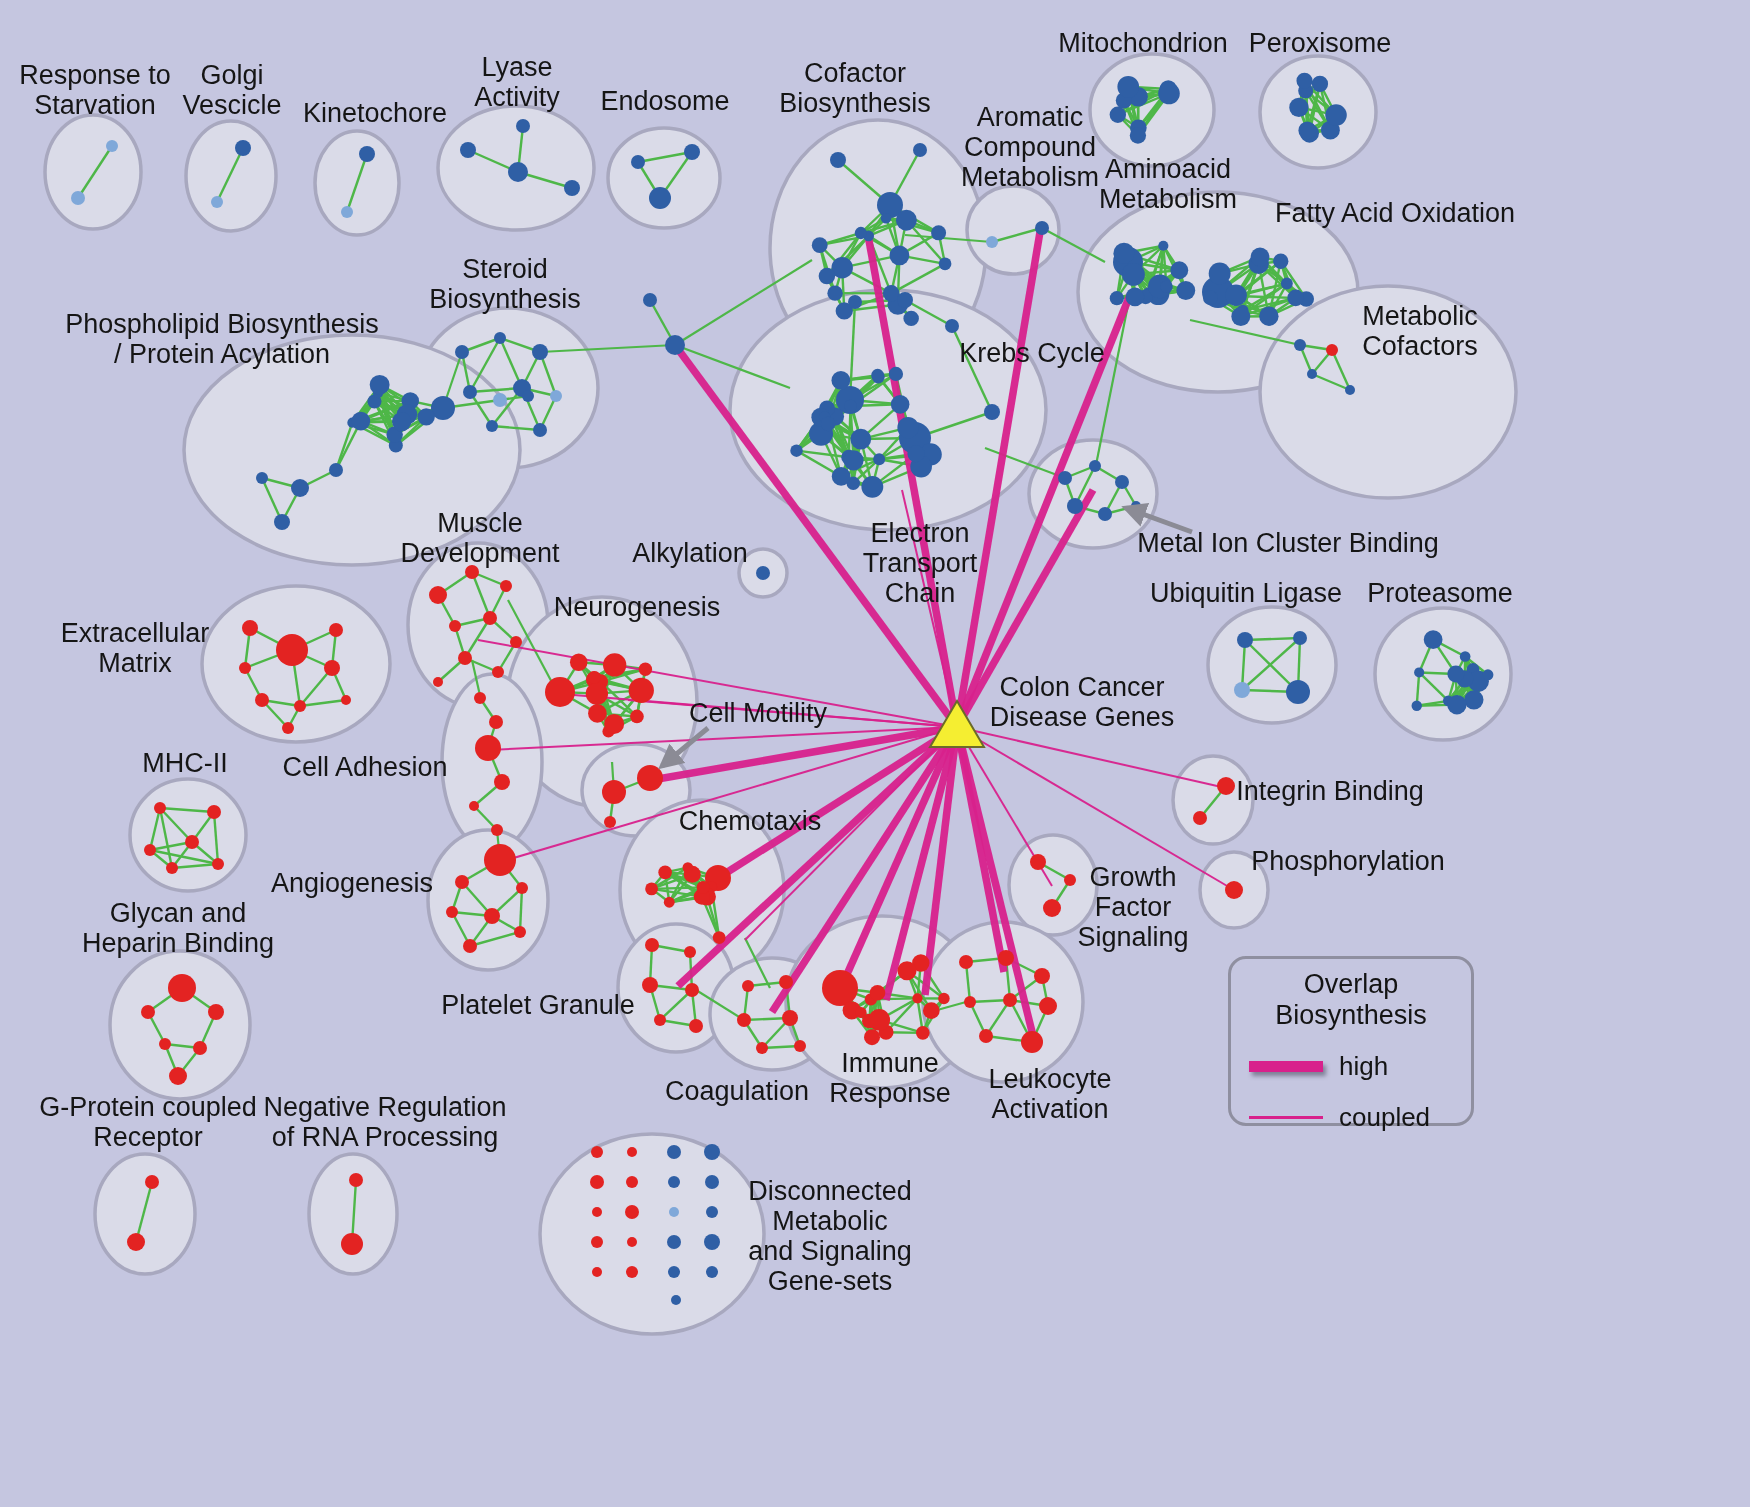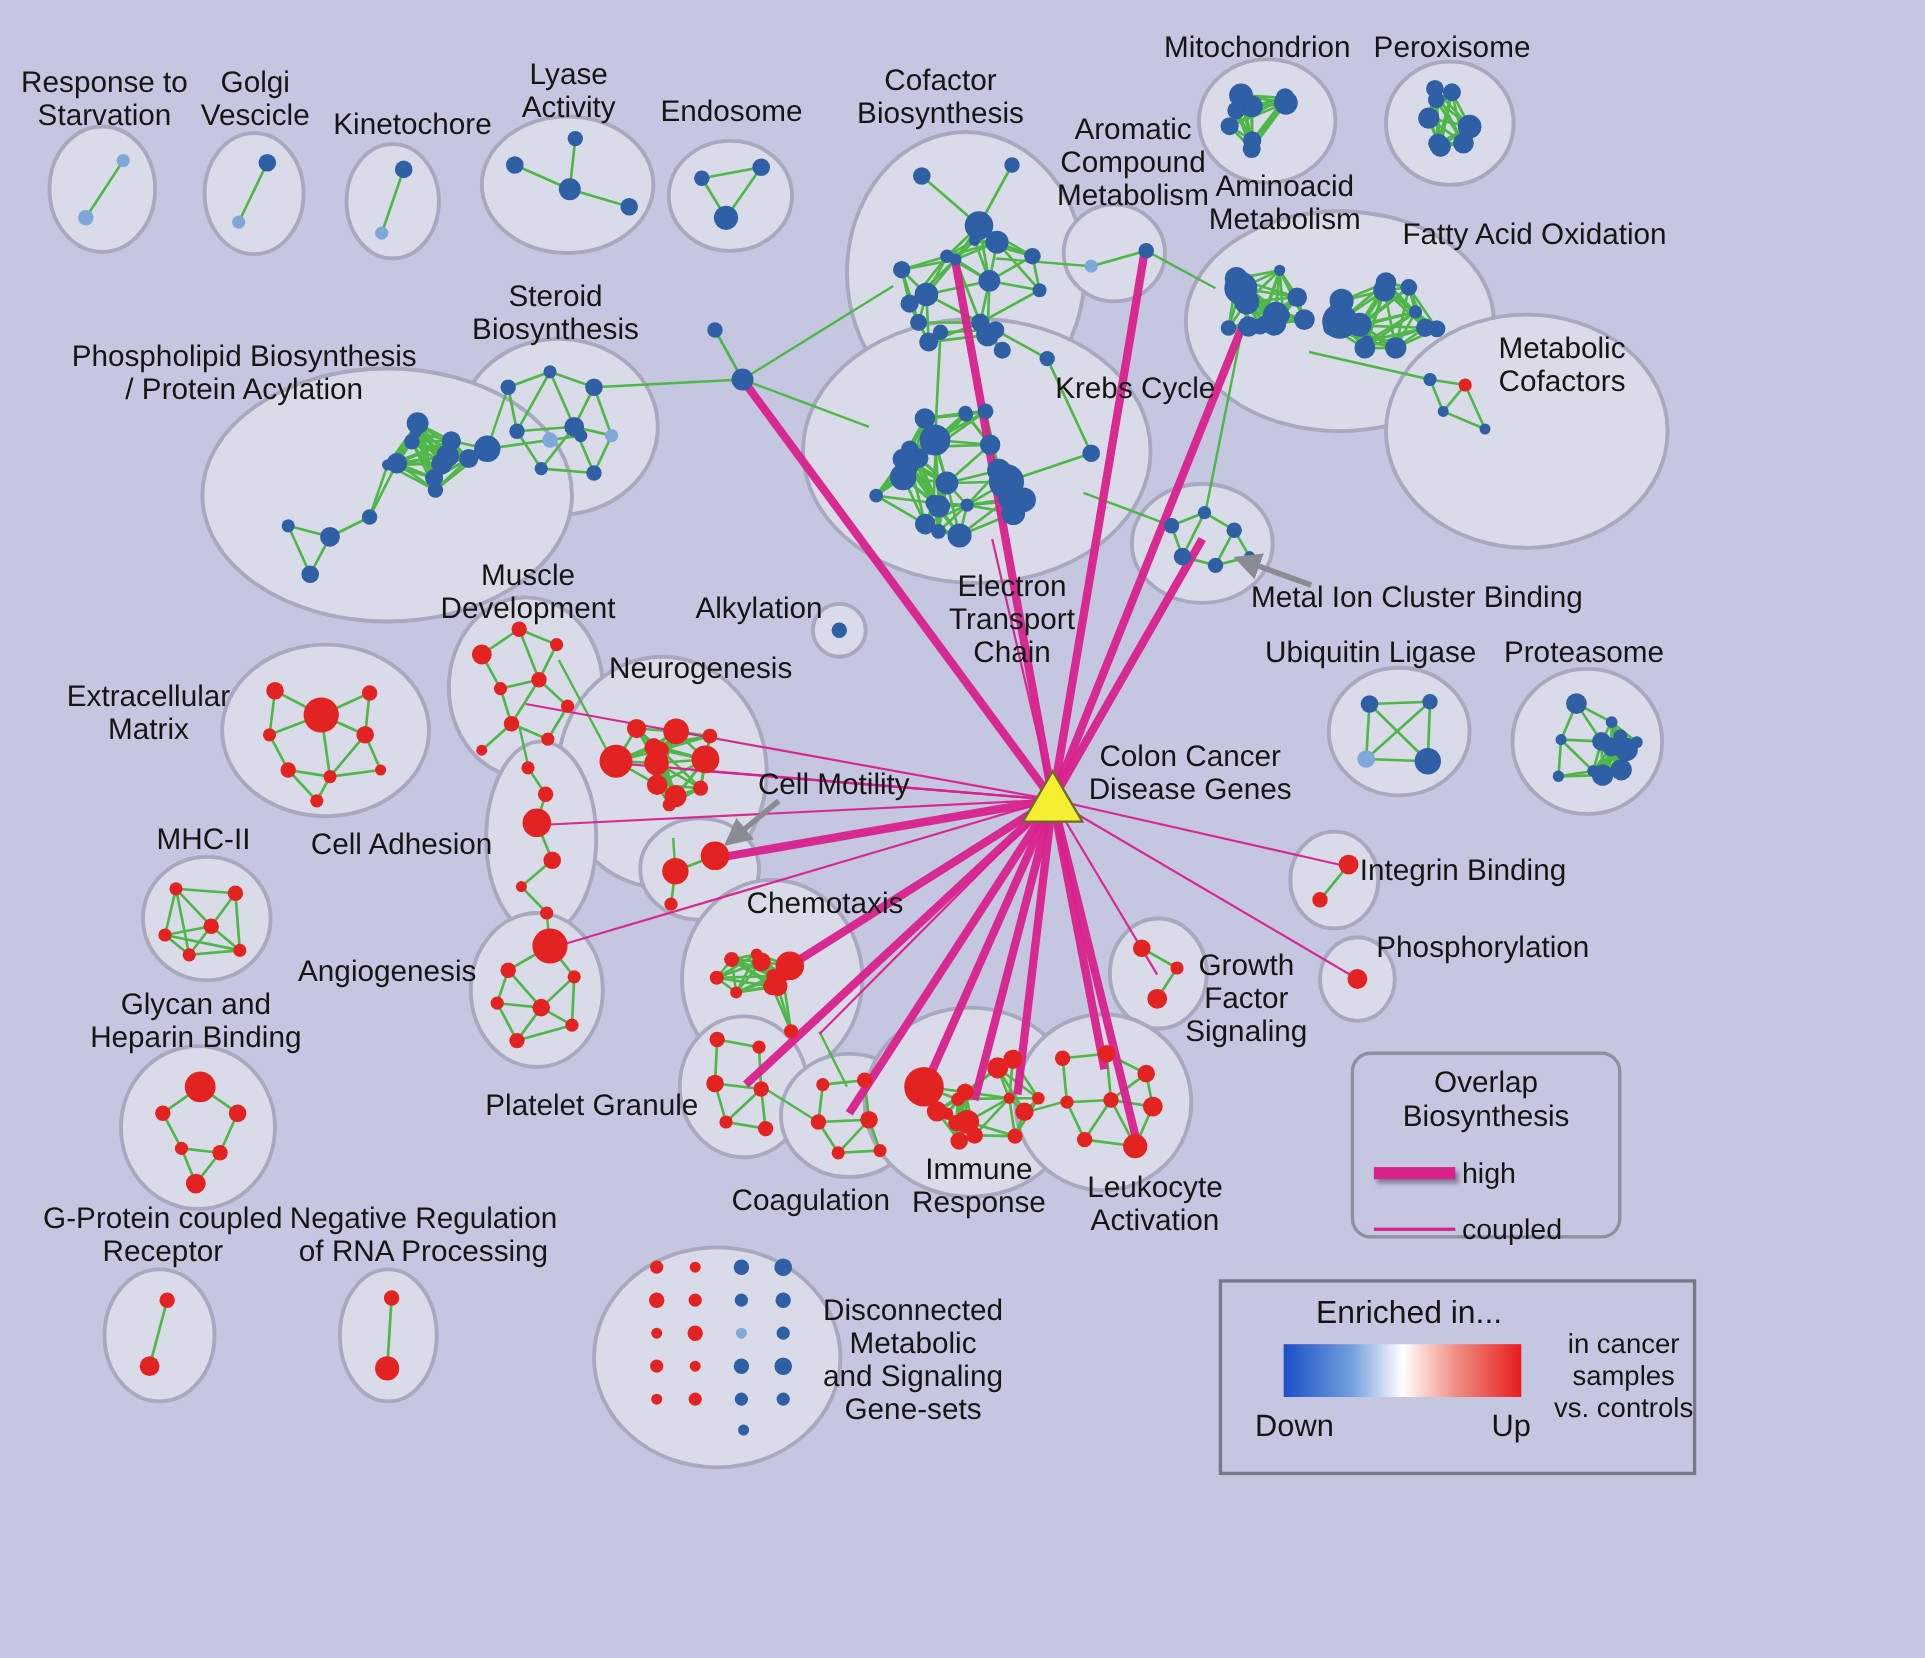--- a/index.html
+++ b/index.html
@@ -2,21 +2,21 @@
 <html><head>
 <meta charset="utf-8">
 <style>
   html,body{margin:0;padding:0;background:#ffffff;font-family:"Liberation Sans",sans-serif;}
   #stage{position:relative;width:1750px;height:1507px;background:#c5c6e0;overflow:hidden;}
   #net{position:absolute;left:0;top:0;}
   #net text{font-family:"Liberation Sans",sans-serif;font-size:27px;fill:#151515;}
   .legend{position:absolute;color:#141414;}
   #legend-overlap{left:1228px;top:956px;width:246px;height:170px;border:3px solid #8f8fa0;border-radius:18px;box-sizing:border-box;}
   .lg-title{text-align:center;font-size:27px;line-height:31px;margin-top:10px;}
-  .lg-row{display:flex;align-items:center;gap:6px;margin:20px 0 0 18px;font-size:26px;}
+  .lg-row{display:flex;align-items:center;gap:16px;margin:20px 0 0 18px;font-size:26px;}
   .lg-line-high{width:74px;height:11px;background:#d8218c;box-shadow:3px 4px 4px rgba(70,70,90,.55);}
   .lg-line-mod{width:74px;height:3px;background:#d8218c;}
   #legend-enriched{left:1108px;top:1163px;width:434px;height:178px;border:3px solid #787888;box-sizing:border-box;}
   .le-title{font-size:29px;margin:12px 0 0 20px;width:300px;text-align:center;}
   .le-bar{position:absolute;left:56px;top:56px;width:216px;height:48px;
           background:linear-gradient(90deg,#1c4fc7 0%,#6f9ddc 28%,#ffffff 50%,#ef9186 72%,#e81c1c 100%);}
   .le-down{position:absolute;left:30px;top:114px;font-size:28px;}
   .le-up{position:absolute;left:245px;top:114px;font-size:28px;}
   .le-note{position:absolute;left:300px;top:42px;width:130px;text-align:center;font-size:25px;line-height:29px;}
 </style>
@@ -1282,24 +1282,13 @@
     <div class="lg-row">
       <div class="lg-line-high"></div>
       <span>high</span>
     </div>
     <div class="lg-row">
       <div class="lg-line-mod"></div>
       <span>coupled</span>
     </div>
   </div>
 
-  <div class="legend" id="legend-enriched">
-    <div class="le-title">Enriched in...</div>
-    <div class="le-bar"></div>
-    <div class="le-down">Down</div>
-    <div class="le-up">Up</div>
-    <div class="le-note">
-      <div>in cancer</div>
-      <div>samples</div>
-      <div>vs. controls</div>
-    </div>
-  </div>
 </div>
 
 </body></html>

